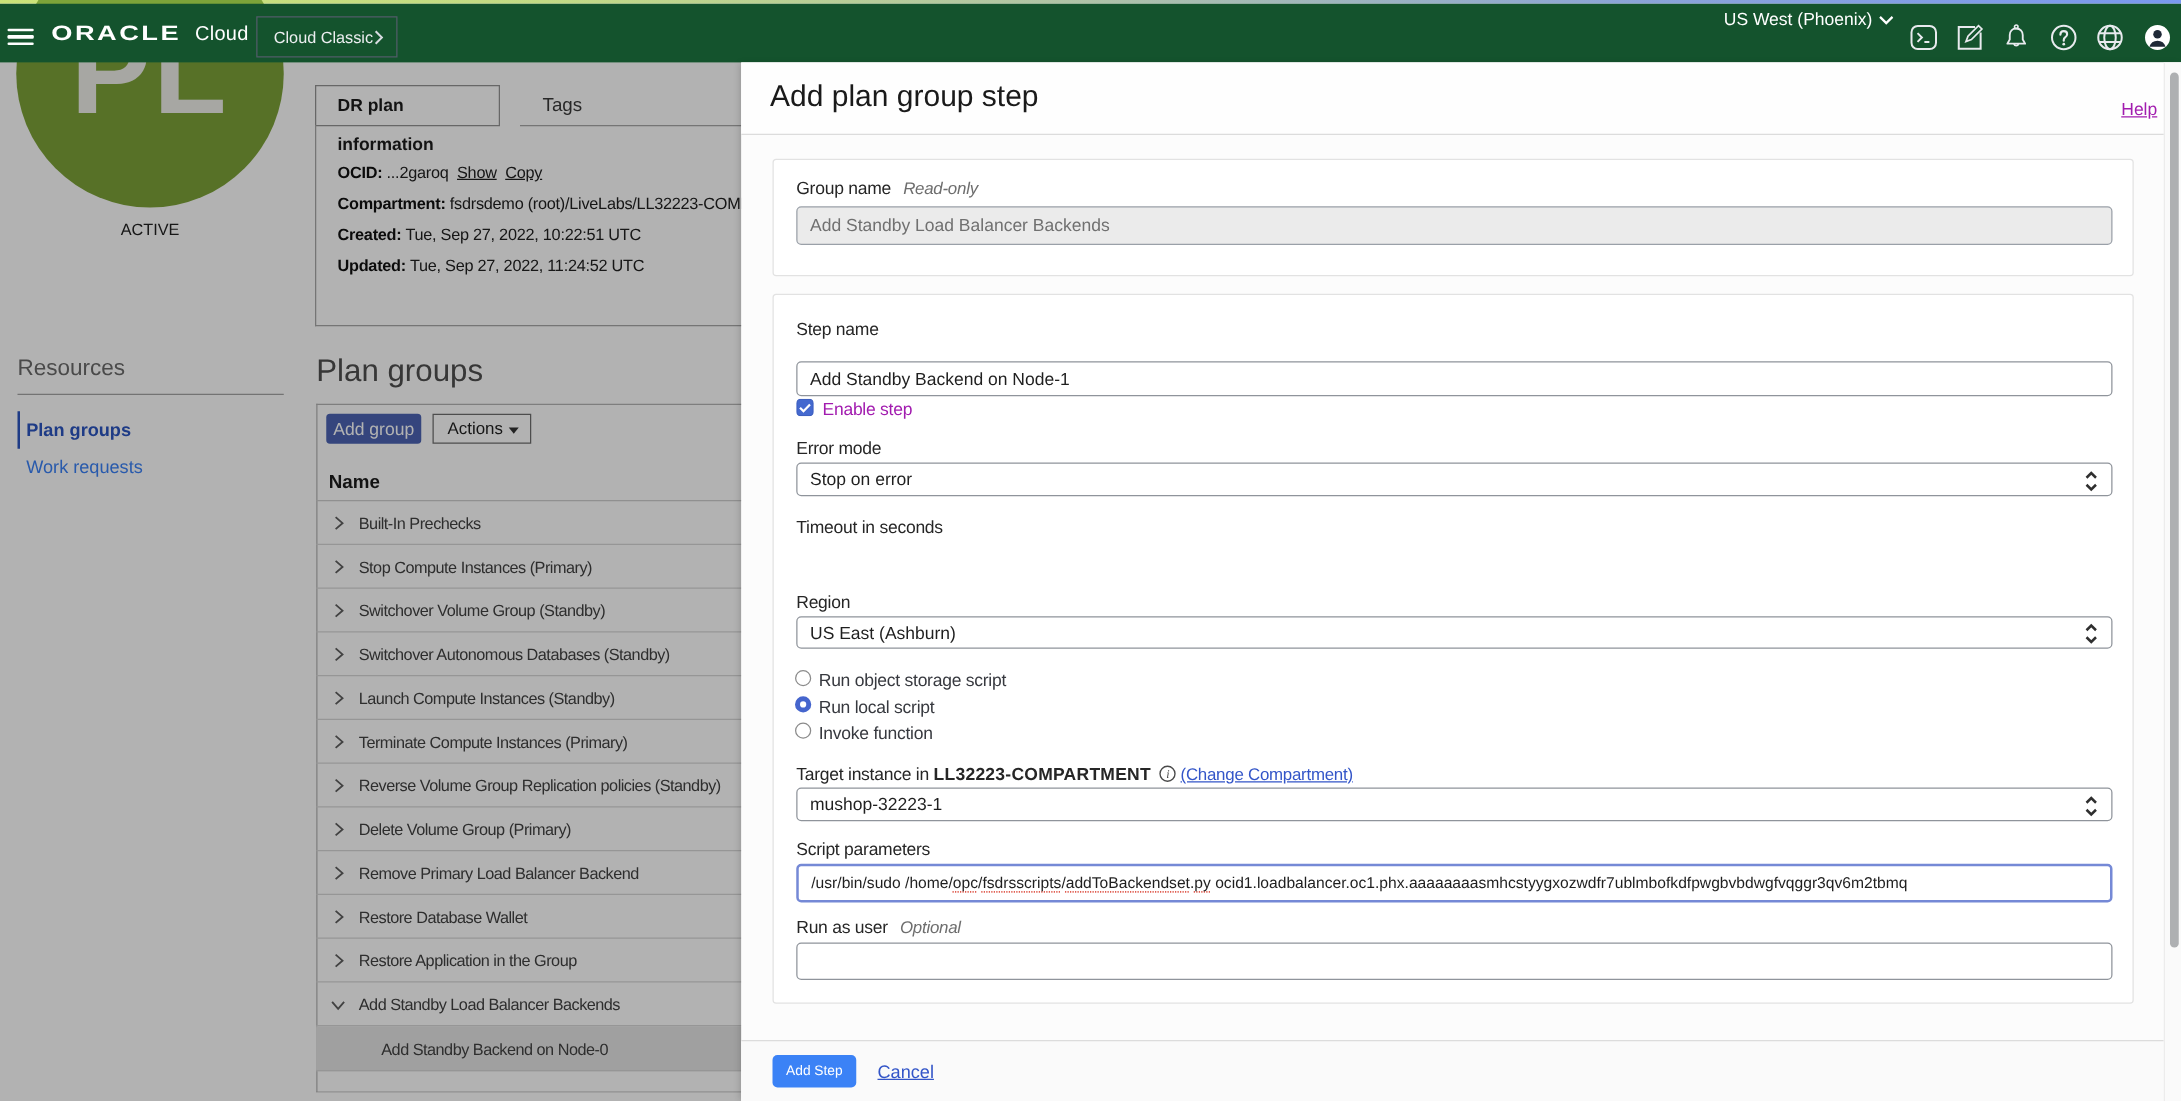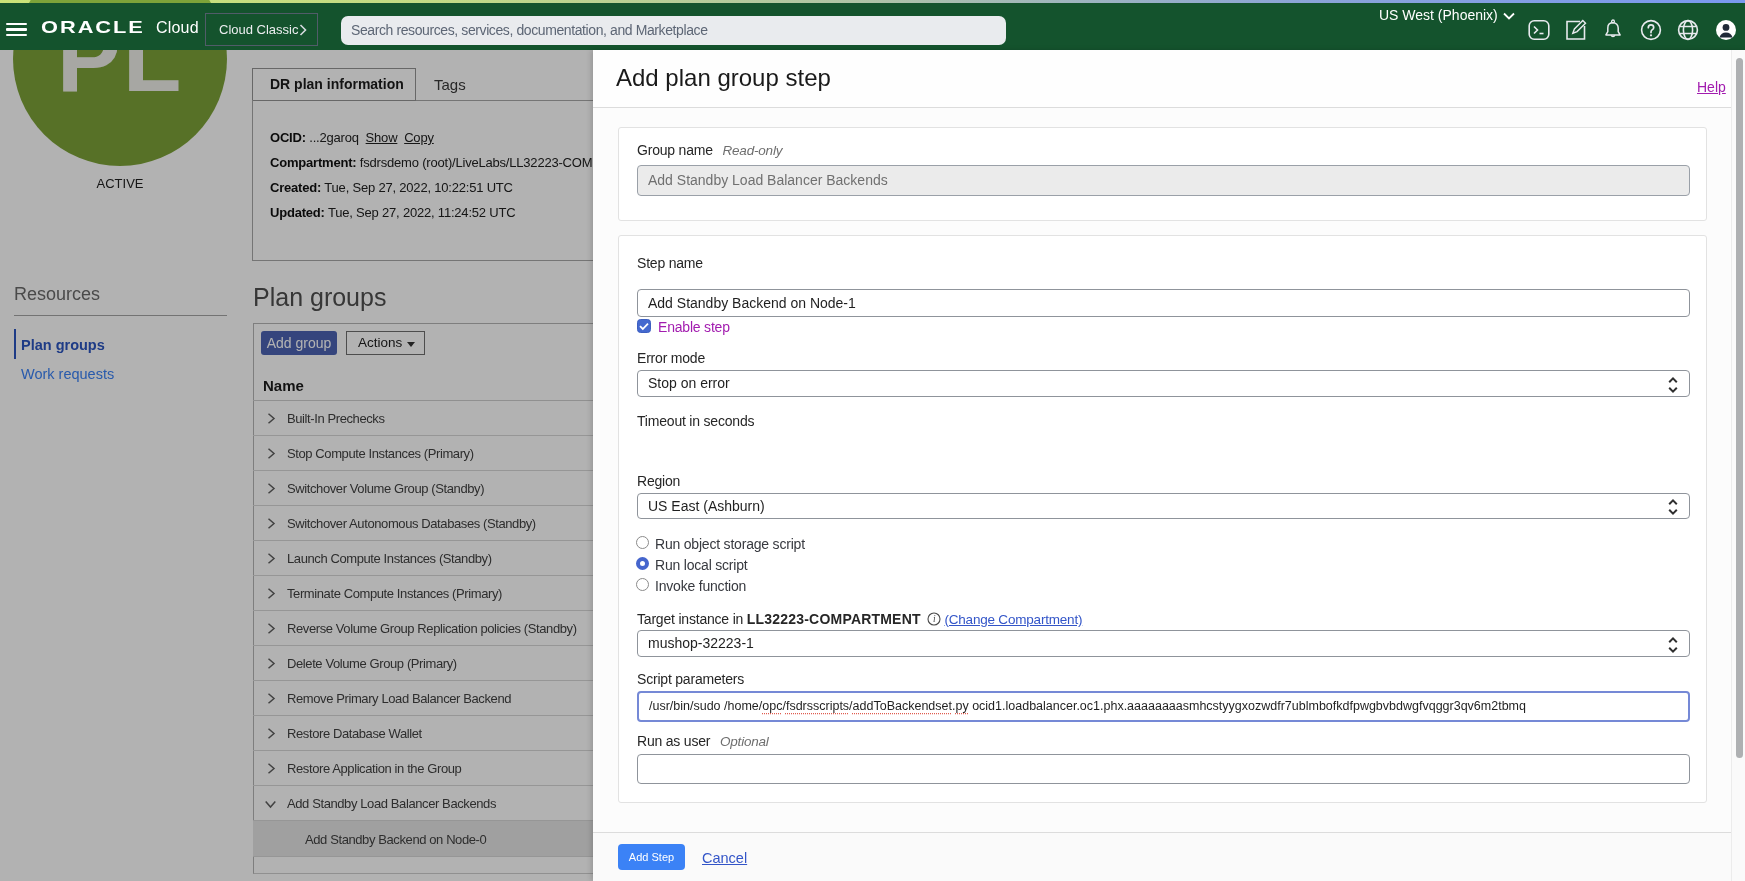--- a/index.html
+++ b/index.html
@@ -16,21 +16,21 @@
   #logo span { position:absolute; left:115px; top:0.5px; font-weight:400; font-size:16px; letter-spacing:0.2px; }
   #cc { left:205px; top:10px; width:113px; height:33px; border:1px solid #515c69; color:#eceef0; font-size:13px; line-height:31px; text-align:left; padding-left:13px; }
   #search { left:341px; top:13px; width:665px; height:29px; background:#e9ebee; border-radius:7px; color:#5d6675; font-size:14px; letter-spacing:-0.4px; line-height:29px; padding-left:10px; }
   #region { left:1379px; top:4px; color:#fff; font-size:14px; }
   .ticon { position:absolute; top:15px; width:24px; height:24px; }
   
   #page { left:0; top:50px; width:1745px; height:831px; background:#fff; }
   #avatar { left:13px; top:-98px; width:214px; height:214px; border-radius:50%; background:#7da339; color:#f0f0ea; font-weight:700; font-size:96px; text-align:center; line-height:212px; letter-spacing:2px; }
   .g { color:#222; }
   #active { left:0px; top:126px; width:240px; text-align:center; font-size:13px; color:#222; }
-  #tab1 { left:252px; top:18px; width:164px; height:33px; border:1px solid #949494; font-weight:700; font-size:14px; color:#1c1c1c; line-height:31px; padding-left:17px; }
+  #tab1 { left:252px; top:18px; width:148px; height:33px; border:1px solid #949494; font-weight:700; font-size:14px; color:#1c1c1c; line-height:31px; padding-left:17px; }
   #tabs2 { left:434px; top:26px; font-size:15px; color:#3a3a3a; }
   #tabbox { left:252px; top:50px; width:900px; height:161px; border-left:1px solid #a8a8a8; border-bottom:1px solid #a8a8a8; }
   #tabtopline { left:416px; top:50px; width:760px; height:1px; background:#a8a8a8; }
   .inf { position:absolute; left:270px; font-size:13px; letter-spacing:-0.2px; color:#222; }
   .inf b { color:#111; }
   .lnk2 { text-decoration:underline; }
   #resources { left:14px; top:234px; font-size:18px; color:#6b6b6b; }
   #rhr { left:14px; top:265px; width:213px; height:1px; background:#a5a5a5; }
   #pgbar { left:14px; top:279px; width:2px; height:30px; background:#2b55c0; }
   #pglink { left:21px; top:287px; font-size:14.5px; font-weight:700; color:#2b55c0; }
@@ -74,21 +74,20 @@
       <div style="top:5.5px"></div>
       <div style="top:11px"></div>
   </div>
   <div id="logo" class="abs">
       <b>ORACLE</b> 
       <span>Cloud</span>
     </div>
   <div id="cc" class="abs">Cloud Classic <svg width="8" height="12" viewBox="0 0 8 12" style="position:absolute;right:10px;top:10px;">
         <path d="M1.5 1 L6.5 6 L1.5 11" fill="none" stroke="#d6dadf" stroke-width="1.6"></path>
       </svg></div>
-  <div id="search" class="abs">Search resources, services, documentation, and Marketplace</div>
   <div id="region" class="abs">US West (Phoenix)
     <svg width="12" height="8" viewBox="0 0 12 8" style="margin-left:1px">
         <path d="M1 1.5 L6 6.5 L11 1.5" fill="none" stroke="#fff" stroke-width="1.8"></path>
       </svg>
   </div>
   <svg class="ticon" style="left:1527px" viewBox="0 0 24 24">
       <rect x="2.2" y="2.8" width="19.6" height="18.4" rx="5" fill="none" stroke="#e8eaee" stroke-width="1.6"></rect>
       <path d="M7 8.5 L10.5 12 L7 15.5" fill="none" stroke="#e8eaee" stroke-width="1.6"></path>
       <path d="M12.5 15.5 L16.5 15.5" stroke="#e8eaee" stroke-width="1.6"></path>
     </svg>

